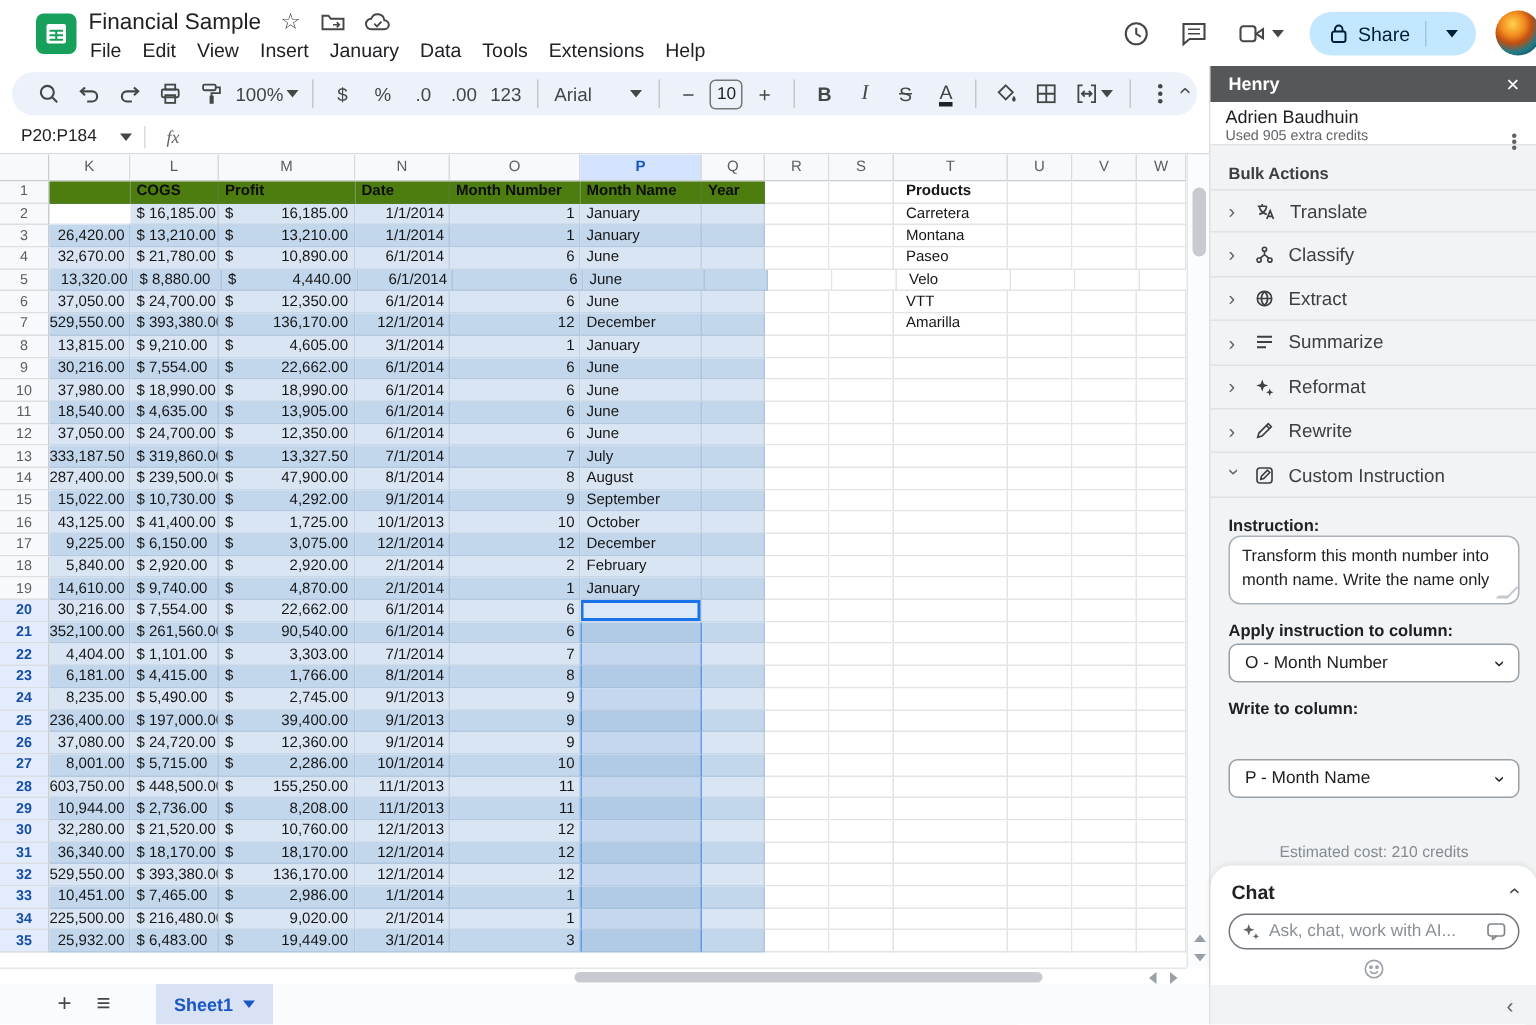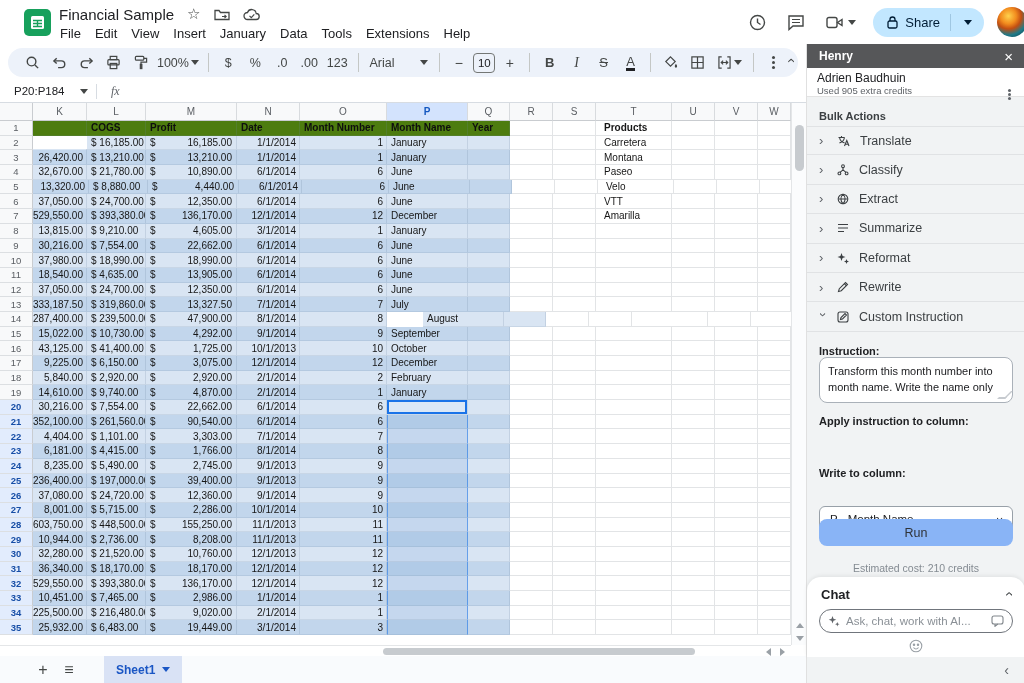--- a/index.html
+++ b/index.html
@@ -552,21 +552,21 @@
       <div class="grow">
         <div class="rowhdr">14</div>
         <div class="cell bl num" style="width: 54px;">287,400.00</div>
         <div class="cell bl lft" style="width: 59px;">$ 239,500.00</div>
         <div class="cell bl acct" style="width: 91px;">
           <span>$</span>
           <span>47,900.00</span>
         </div>
         <div class="cell bl num" style="width: 63px;">8/1/2014</div>
         <div class="cell bl num" style="width: 87px;">8</div>
-        <div class="cell bl lft" style="width: 81px; margin-left: 36px;">August</div>
+        <div class="cell bl lft" style="width: 81px;">August</div>
         <div class="cell bl" style="width: 42px;"></div>
         <div class="cell plain" style="width: 43px;"></div>
         <div class="cell plain" style="width: 43px;"></div>
         <div class="cell plain lft8" style="width: 76px;"></div>
         <div class="cell plain" style="width: 43px;"></div>
         <div class="cell plain" style="width: 43px;"></div>
         <div class="cell plain" style="width: 33px;"></div>
       </div>
       <div class="grow">
         <div class="rowhdr">15</div>
@@ -1066,28 +1066,31 @@
     </div>
   </div>
 
   <div class="mini-lbl instr-lbl">Instruction:</div>
   <div class="instrbox">
     <span>Transform this month number into month name. Write the name only</span>
     <span class="rsz"></span>
   </div>
 
   <div class="mini-lbl apply-lbl">Apply instruction to column:</div>
+  <div class="selbox sel1">
+    <span>O - Month Number</span>
+    <span class="ch rot90">›</span>
+  </div>
 
   <div class="mini-lbl write-lbl">Write to column:</div>
   <div class="selbox sel2">
     <span>P - Month Name</span>
     <span class="ch rot90">›</span>
   </div>
 
-  <div class="runbtn">Run</div>
   <div class="cost">Estimated cost: 210 credits</div>
 
   <div class="chatcard">
     <div class="chat-top">
       <span class="t">Chat</span>
       <span class="ch rotm90" style="font-size:14px;color:#3c4043">›</span>
     </div>
     <div class="chatinput">
       <svg width="12" height="12" viewBox="0 0 12 12" fill="#5f6368">
           <path d="M4.5 1 5.5 3.8 8.3 4.8 5.5 5.8 4.5 8.6 3.5 5.8.7 4.8 3.5 3.8z"></path>

